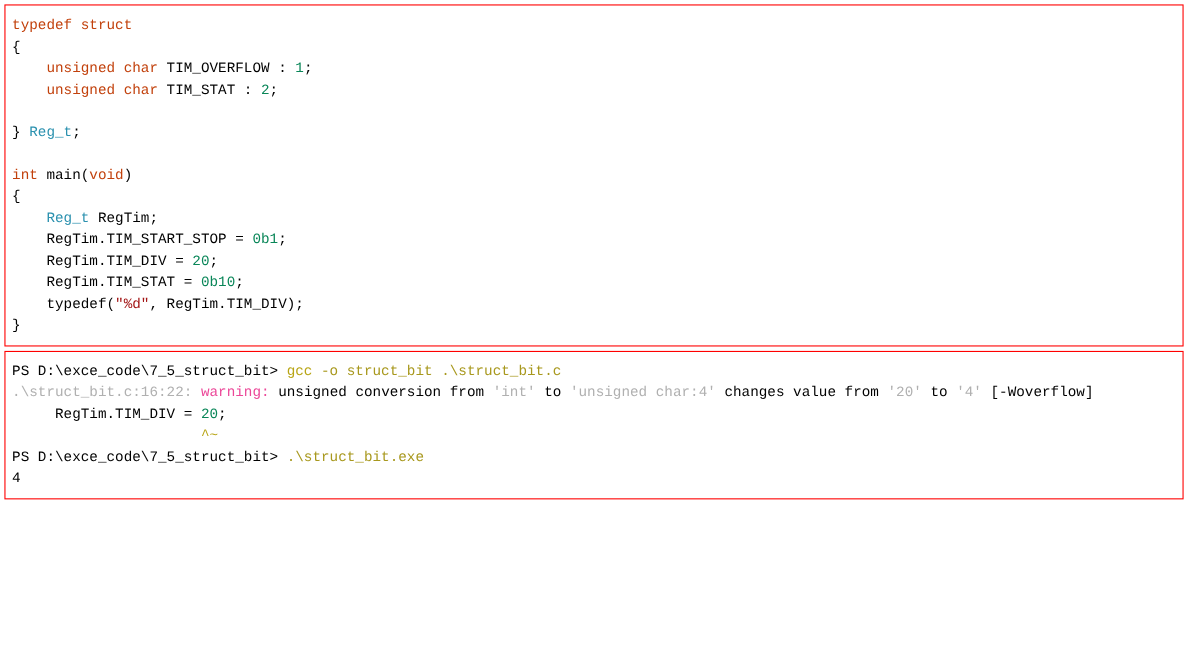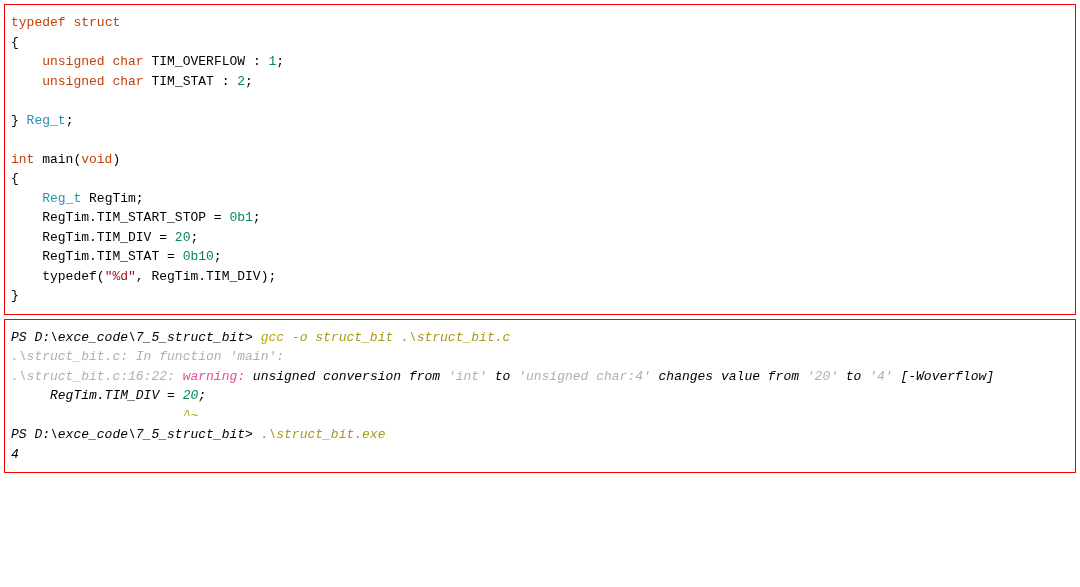--- a/index.html
+++ b/index.html
@@ -11,21 +11,20 @@
   padding: 4px;
 }
 .editor-box {
   border: 1.5px solid #ff0000;
   padding: 8px 6px;
   margin-bottom: 4px;
 }
 .terminal-box {
   border: 1.5px solid #ff0000;
   padding: 8px 6px;
-  font-style: italic;
 }
 .code-line { white-space: pre; color: #000; }
 .term-line { white-space: pre; color: #000; }
 
 
 .tok-directive { color: #808080; }
 .tok-include-angle { color: #a31515; }
 .tok-keyword { color: #c2410c; }
 .tok-type { color: #2b91af; font-family: Liberation Mono, monospace; }
 .tok-string { color: #a31515; }
@@ -59,20 +58,19 @@
       <div class="code-line"><span class="tok-text">    RegTim.TIM_DIV = </span><span class="tok-number">20</span><span class="tok-text">;</span></div>
       <div class="code-line"><span class="tok-text">    RegTim.TIM_STAT = </span><span class="tok-number">0b10</span><span class="tok-text">;</span></div>
       <div class="code-line"><span class="tok-text">    typedef(</span><span class="tok-string">"%d"</span><span class="tok-text">, RegTim.TIM_DIV);</span></div>
       <div class="code-line"><span class="tok-text">}</span></div>
     </div>
 </div>
 
 <div class="terminal-box">
   <div id="term-container">
       <div class="term-line"><span class="tok-text">PS D:\exce_code\7_5_struct_bit&gt; </span><span class="tok-cmd">gcc</span><span class="tok-cmd2"> -o struct_bit .\struct_bit.c</span></div>
-      <div class="term-line"><span class="tok-note">.\struct_bit.c: In function 'main':</span></div>
       <div class="term-line"><span class="tok-note">.\struct_bit.c:16:22: </span><span class="tok-warn">warning:</span><span class="tok-text"> unsigned conversion from </span><span class="tok-type-faint">'int'</span><span class="tok-text"> to </span><span class="tok-type-faint">'unsigned char:4'</span><span class="tok-text"> changes value from </span><span class="tok-type-faint">'20'</span><span class="tok-text"> to </span><span class="tok-type-faint">'4'</span><span class="tok-text"> [-Woverflow]</span></div>
       <div class="term-line"><span class="tok-text">     RegTim.TIM_DIV = </span><span class="tok-number">20</span><span class="tok-text">;</span></div>
       <div class="term-line"><span class="tok-text">                      </span><span class="tok-caret">^~</span></div>
       <div class="term-line"><span class="tok-text">PS D:\exce_code\7_5_struct_bit&gt; </span><span class="tok-cmd2">.\struct_bit.exe</span></div>
       <div class="term-line"><span class="tok-text">4</span></div>
     </div>
 </div>
 
 </body></html>

